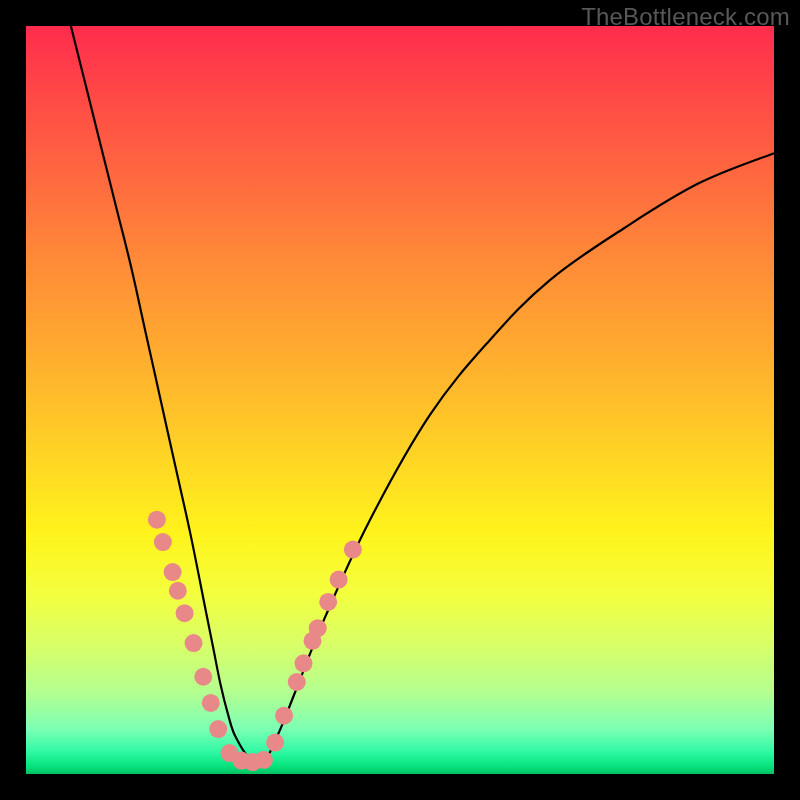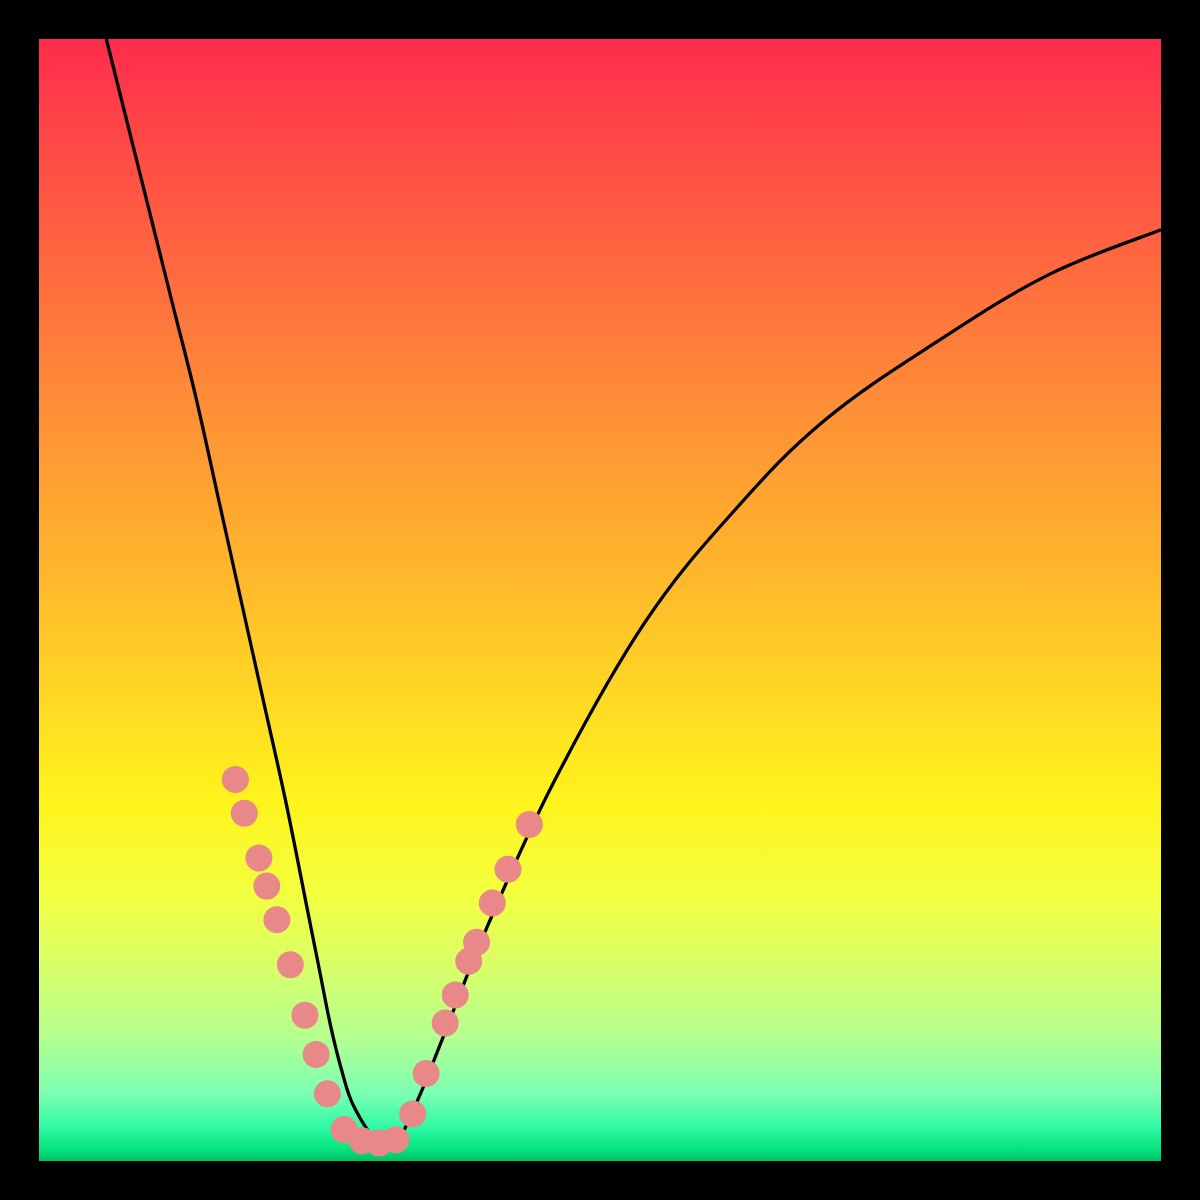--- a/index.html
+++ b/index.html
@@ -85,13 +85,14 @@
           <circle cx="270.776" cy="655.996" r="9" fill="#e98888"></circle>
           <circle cx="277.508" cy="637.2959999999999" r="9" fill="#e98888"></circle>
           <circle cx="286.484" cy="614.856" r="9" fill="#e98888"></circle>
           <circle cx="291.72" cy="602.14" r="9" fill="#e98888"></circle>
           <circle cx="302.19199999999995" cy="575.96" r="9" fill="#e98888"></circle>
           <circle cx="312.664" cy="553.52" r="9" fill="#e98888"></circle>
           <circle cx="326.87600000000003" cy="523.6" r="9" fill="#e98888"></circle>
         </g>
     </svg>
   </div>
+  <div class="watermark">TheBottleneck.com</div>
 </div>
 
 </body></html>

